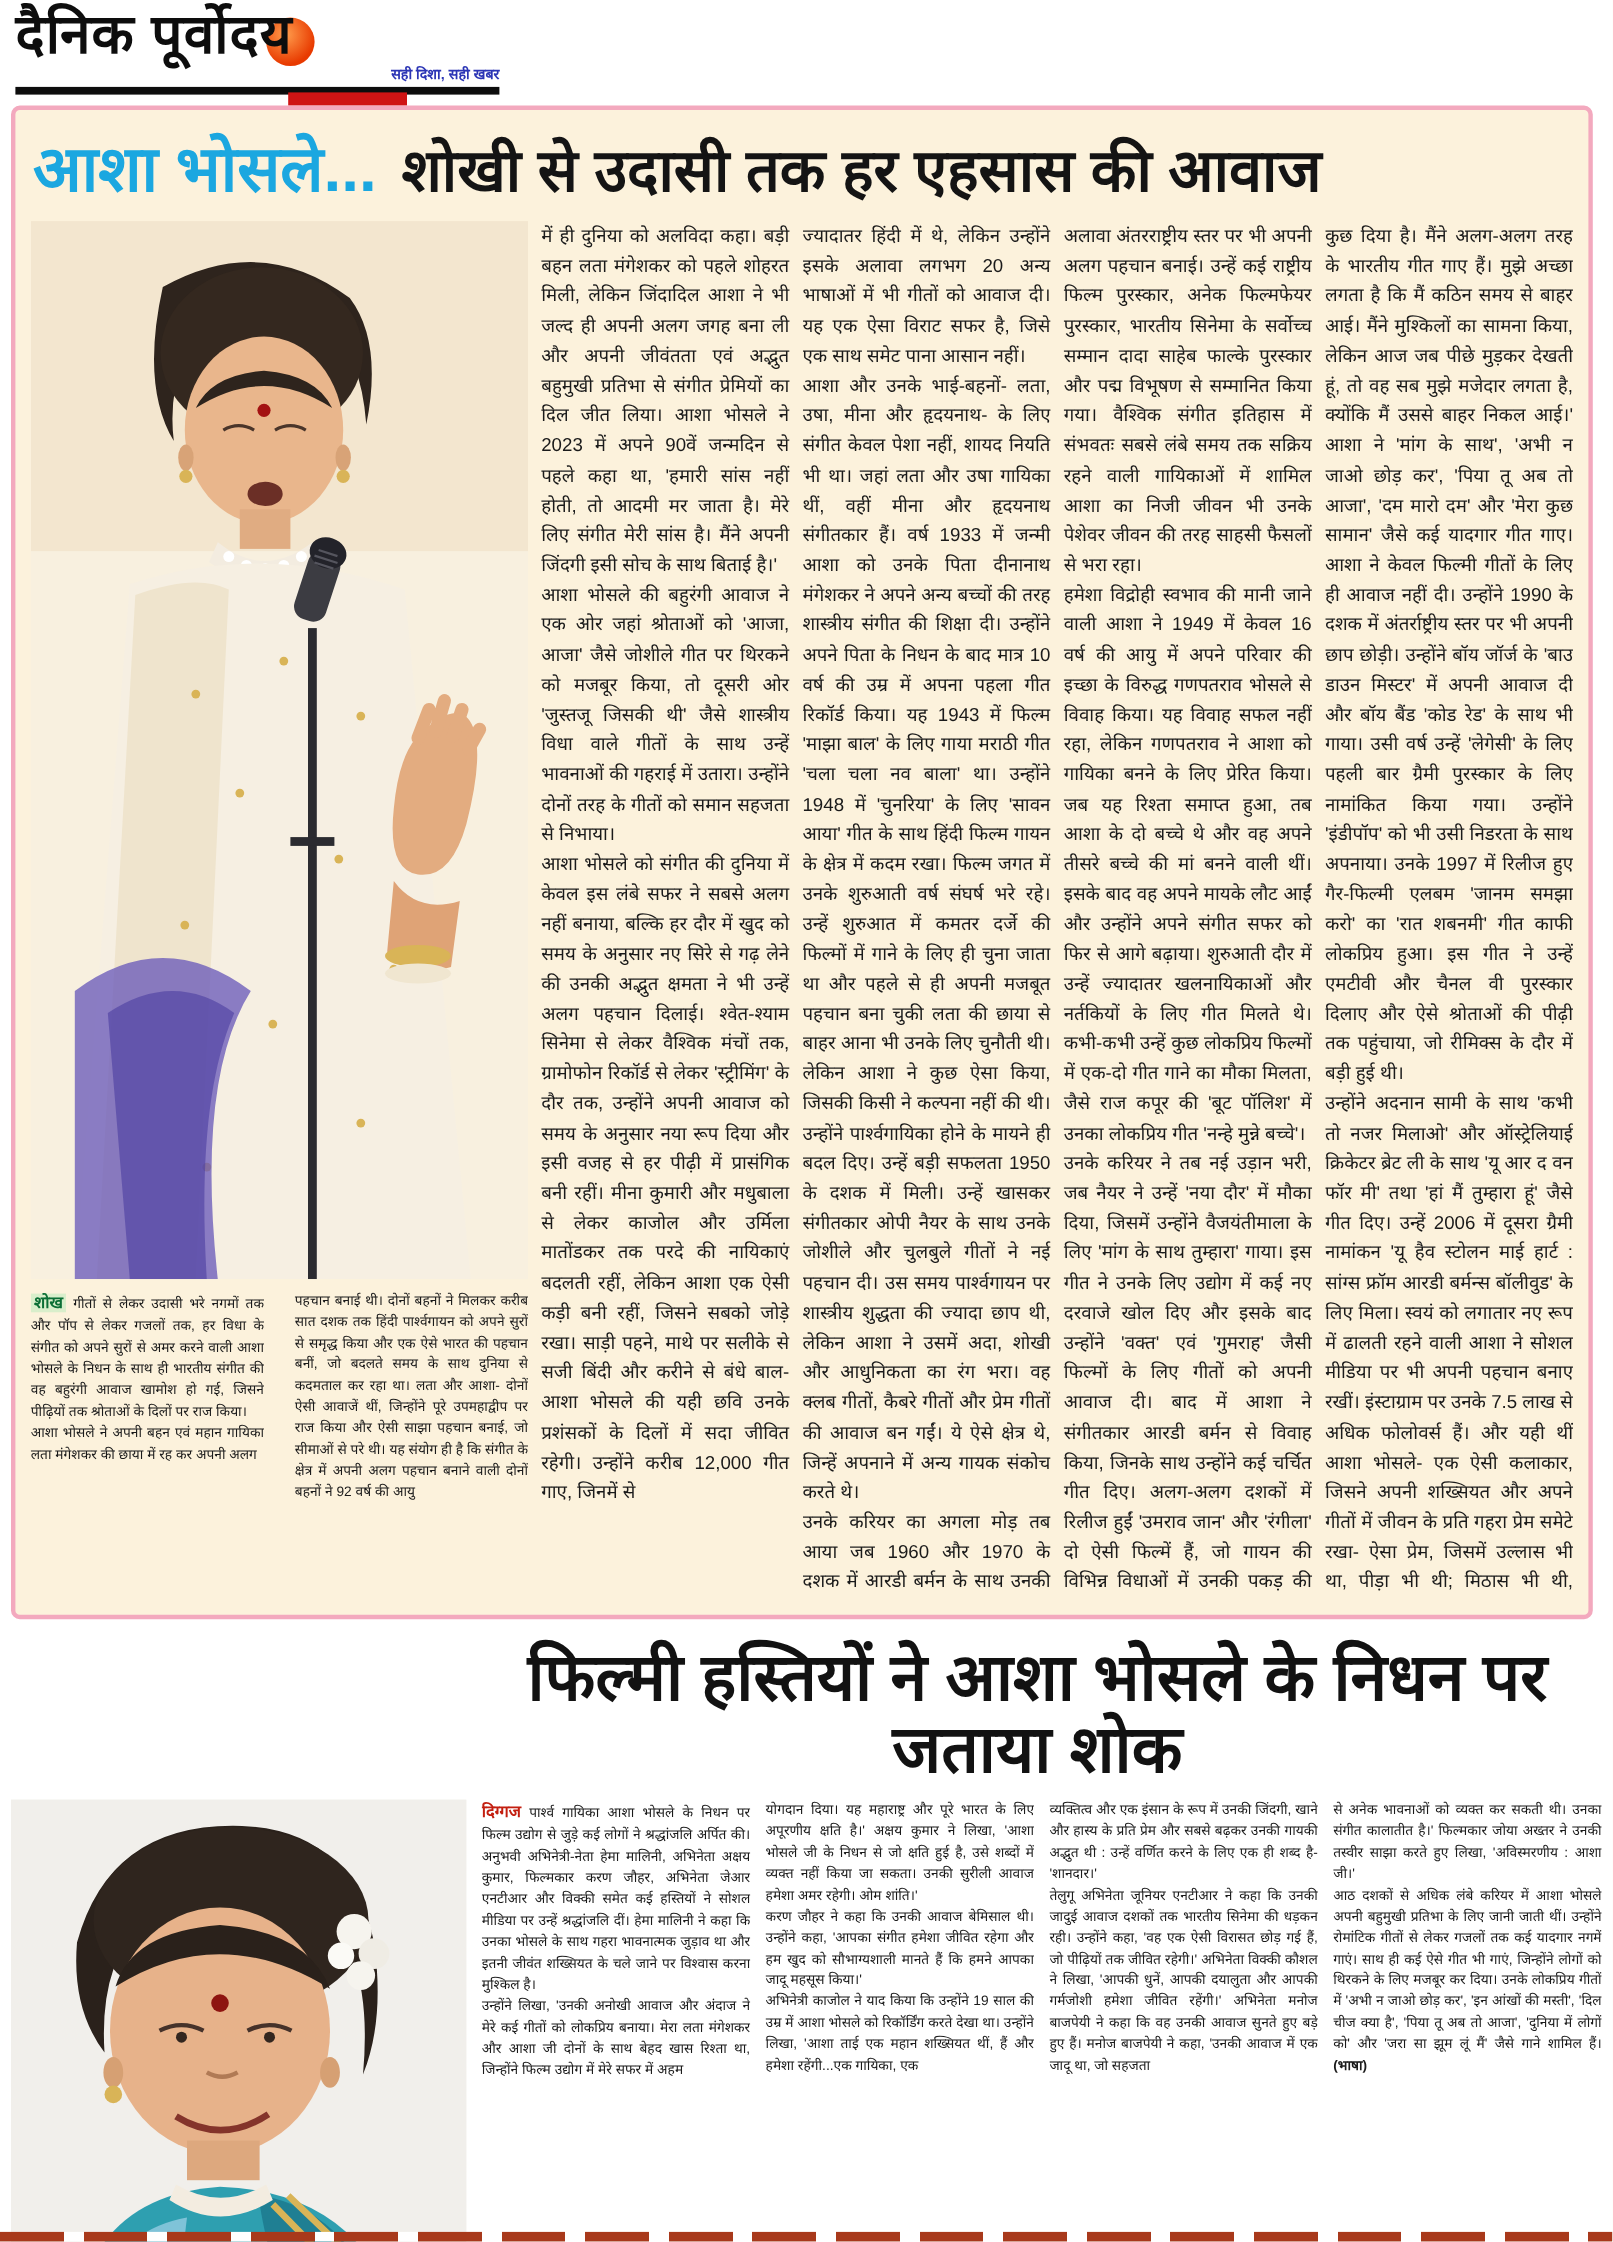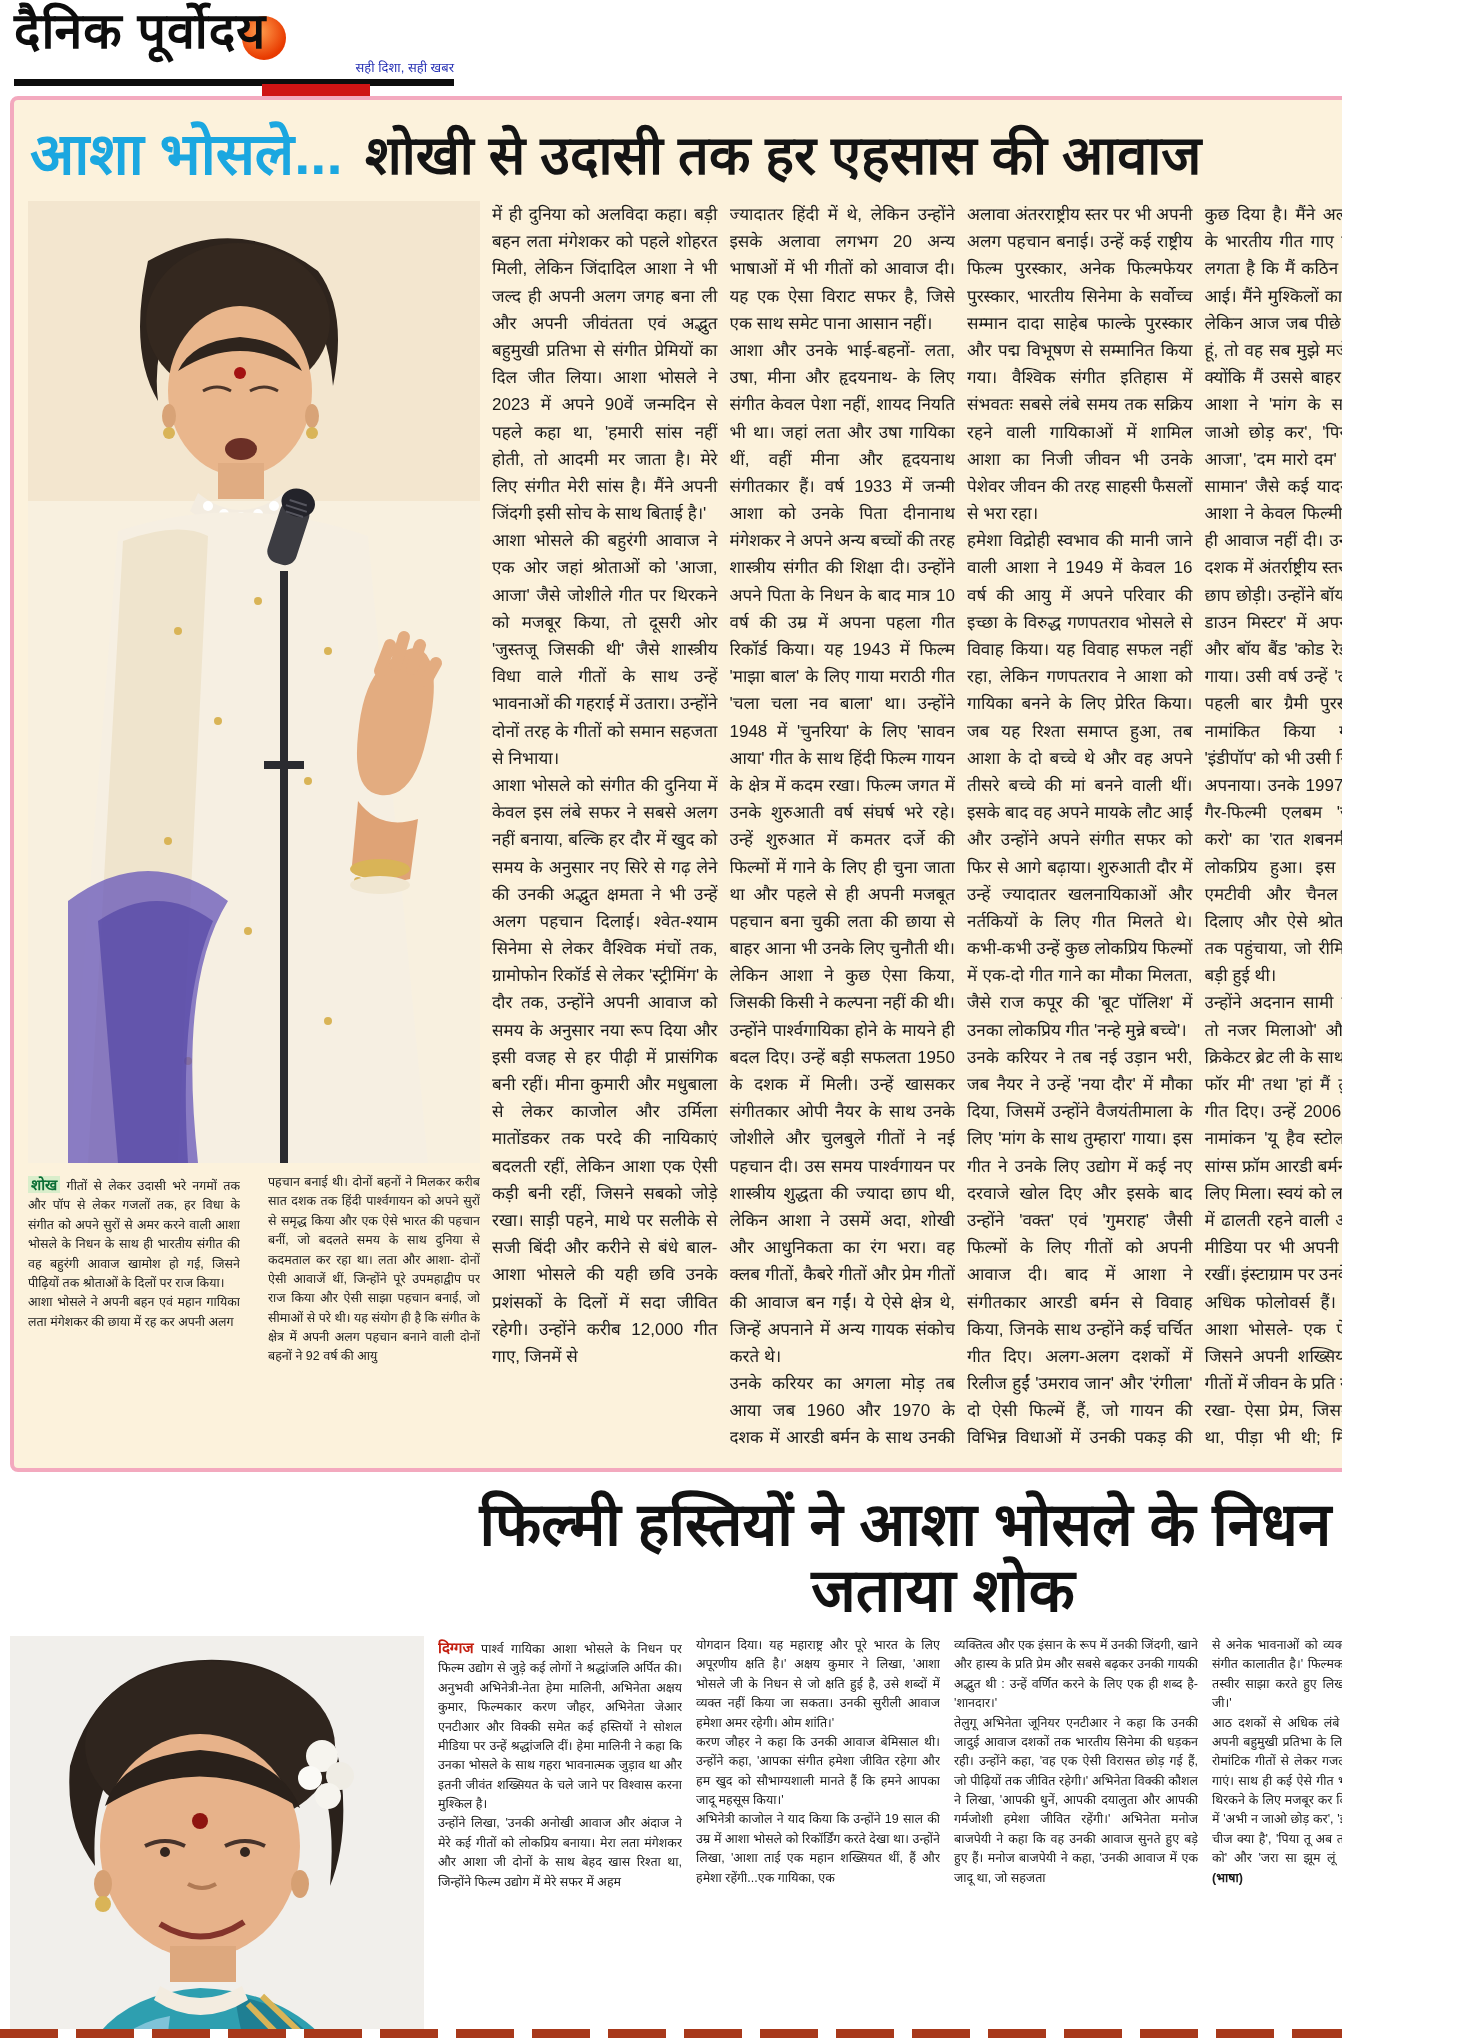--- a/index.html
+++ b/index.html
@@ -1,25 +1,25 @@
 <!DOCTYPE html>
 <html><head>
 <meta charset="utf-8">
 <style>
   html,body{margin:0;padding:0;background:#ffffff;}
   body{width:1466px;font-family:"Liberation Sans","DejaVu Sans",sans-serif;color:#1a1a1a;}
-  .page{position:relative;width:1342px;height:2038px;overflow:hidden;background:#fff;}
+  .page{position:relative;width:1466px;height:2038px;overflow:hidden;background:#fff;}
 
   
   .masthead{position:absolute;left:14px;top:6px;width:470px;}
   .logo-wrap{position:relative;display:inline-block;padding-right:26px;}
   .sun{position:absolute;right:6px;top:10px;width:44px;height:44px;border-radius:50%;
        background:radial-gradient(circle at 40% 35%,#ff9d4d,#e83a00 70%);z-index:0;}
   .logo{position:relative;z-index:1;font-size:50px;font-weight:bold;letter-spacing:1px;color:#0d0d0d;line-height:1.0;}
-  .tagline{color:#2b35b5;font-size:13px;font-weight:normal;text-align:right;margin:2px 30px 3px 0;}
+  .tagline{color:#2b35b5;font-size:13px;font-weight:bold;text-align:right;margin:2px 30px 3px 0;}
   .mast-rule{position:relative;height:7px;background:#0d0d0d;width:440px;}
   .mast-chip{position:absolute;left:248px;top:5px;width:108px;height:12px;background:#cf1414;}
 
   
   .a1-box{position:absolute;left:10px;top:96px;width:1438px;height:1376px;
           border:4px solid #f3a9be;border-radius:8px;background:#fcf2dc;
           padding:8px 14px;box-sizing:border-box;overflow:hidden;}
   .a1-head{white-space:nowrap;margin:4px 0 10px 2px;}
   .a1-head .lead{color:#1ba7e0;font-size:58px;font-weight:bold;text-align:right;}
   .a1-head .rest{color:#141414;font-size:54px;font-weight:bold;margin-left:18px;}

